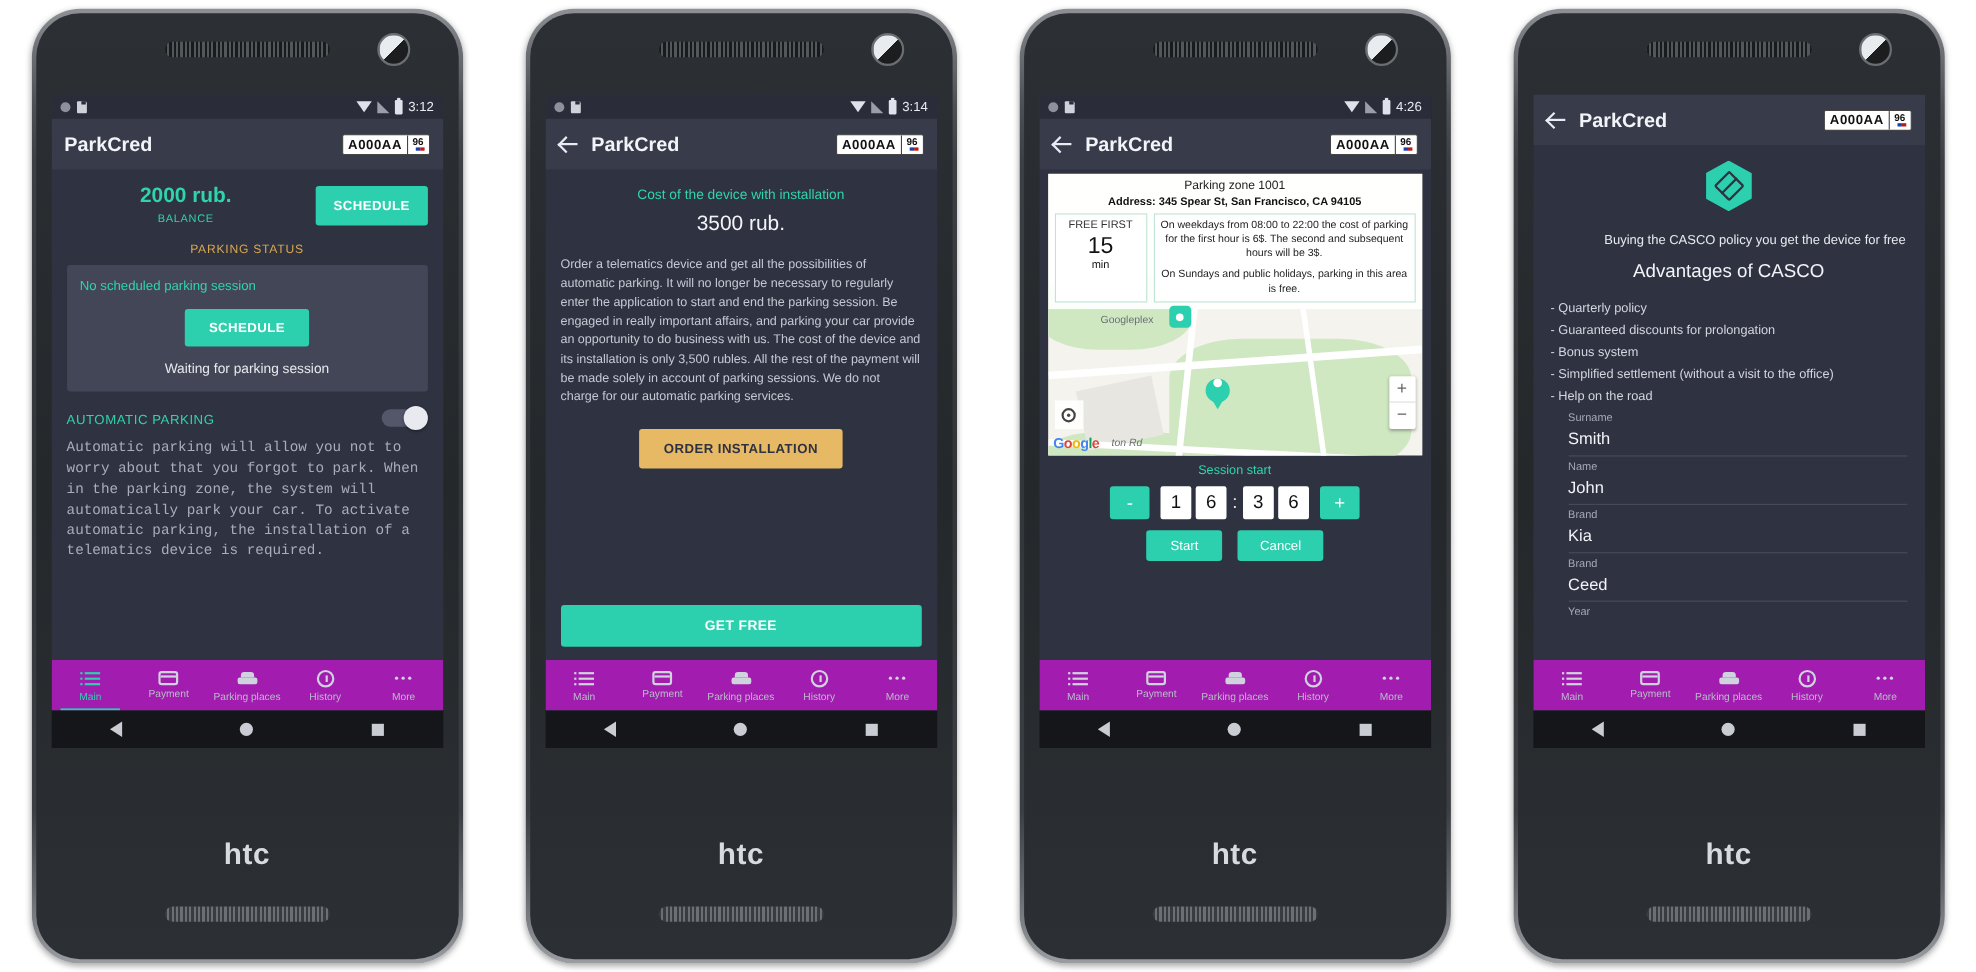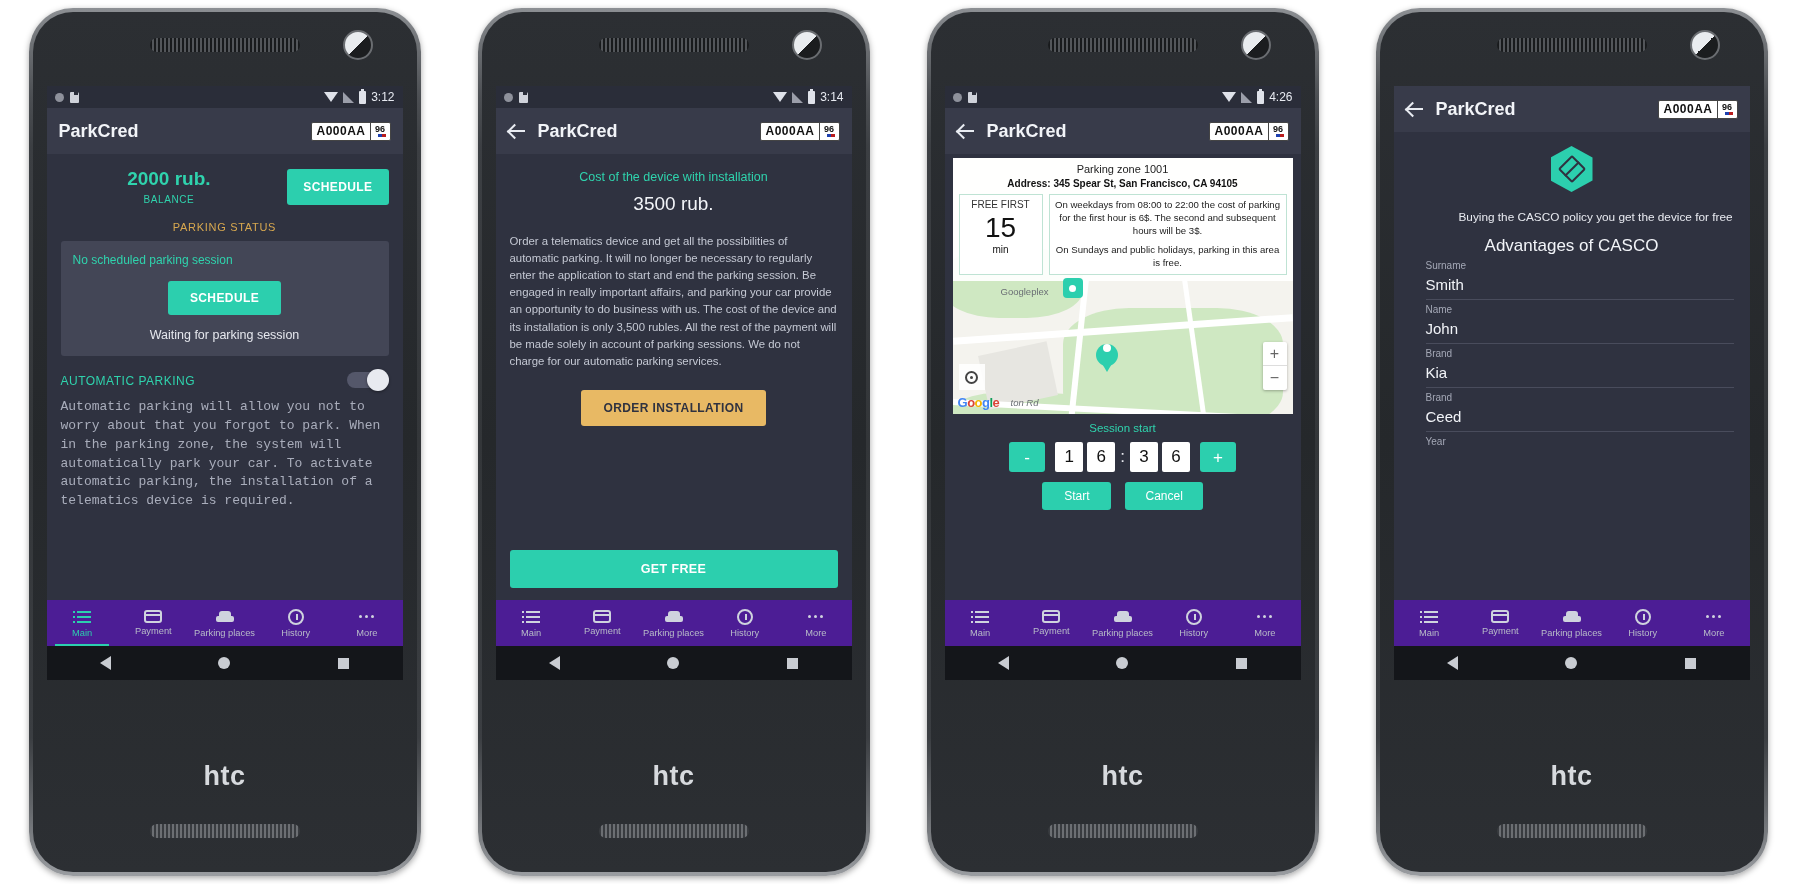--- a/index.html
+++ b/index.html
@@ -138,21 +138,21 @@
   .map-bg { position:absolute; inset:0; background:#f4f3ee; }
   .road { position:absolute; background:#ffffff; }
   .green { position:absolute; background:#cfe8c2; }
   .grey-blk { position:absolute; background:#e7e6e1; }
   .map-info { position:absolute; left:0; right:0; top:0; background:rgba(255,255,255,.93); padding:5px 6px 6px 6px; }
   .mi-title { text-align:center; font-size:11px; color:#222; }
   .mi-addr { text-align:center; font-size:10px; color:#111; font-weight:bold; margin-top:3px; }
   .mi-row { display:flex; gap:6px; margin-top:5px; }
   .mi-free { width:84px; border:1px solid #bfe3d4; background:rgba(255,255,255,.95); text-align:center; padding:4px 2px 6px 2px; }
   .mi-free .t { font-size:10px; color:#333; }
-  .mi-free .n { font-size:28px; color:#111; margin-top:2px; }
+  .mi-free .n { font-size:21px; color:#111; margin-top:2px; }
   .mi-free .u { font-size:10px; color:#111; }
   .mi-rules { flex:1; border:1px solid #bfe3d4; background:rgba(255,255,255,.95); font-size:9.6px; color:#222; line-height:1.35; padding:4px 5px; text-align:center; }
   .mi-rules p + p { margin-top:6px; }
   .pin { position:absolute; width:22px; height:28px; }
   .pin .head { width:22px; height:22px; border-radius:50%; background:#2ccfae; }
   .pin .head::after { content:''; display:block; margin:6px auto 0 auto; width:8px; height:8px; border-radius:50%; background:#fff; }
   .pin .tip { width:0; height:0; margin:-4px auto 0 auto; border-left:6px solid transparent; border-right:6px solid transparent; border-top:10px solid #2ccfae; }
   .pin-sq { position:absolute; width:20px; height:20px; border-radius:4px; background:#2ccfae; display:flex; align-items:center; justify-content:center; }
   .pin-sq::after { content:''; width:7px; height:7px; border-radius:50%; background:#fff; }
   .map-lbl { position:absolute; font-size:9.5px; color:#6a6e74; }
@@ -184,21 +184,21 @@
   }
   .logo-hex .slash { position:absolute; left:50%; top:50%; transform:translate(-50%,-50%) rotate(45deg); width:2px; height:20px; background:#2f3240; }
   .s4-sub { color:#e8eaf0; font-size:11.8px; text-align:center; margin-top:14px;padding-left:48px; }
   .s4-title { color:#f2f4f8; font-size:17px; text-align:center; margin-top:12px; }
   .s4-list { padding: 14px 16px 0 16px; color:#d3d6df; font-size:11.6px; line-height:1.72; }
   .field { padding: 4px 16px 0 32px; }
   .field .lab { color:#a4a8b6; font-size:10px; }
   .field .val { color:#f2f4f8; font-size:15px; padding: 5px 0 6px 0; border-bottom:1px solid #494c5c; }
 
   
-  .tabbar { height:46px; background:#4c1d95; display:flex; flex:0 0 auto; }
+  .tabbar { height:46px; background:#a21caf; display:flex; flex:0 0 auto; }
   .tab { flex:1; display:flex; flex-direction:column; align-items:center; justify-content:center; gap:3px; cursor:pointer; position:relative; }
   .tab .lbl { font-size:9.3px; color:#b8bcc8; }
   .tab.active .lbl { color:#2ccfae; }
   .tab.active .tab-ico { color:#2ccfae; }
   .tab.active::after { content:''; position:absolute; left:12%; right:12%; bottom:0; height:2px; background:#2ccfae; }
   .tab-ico { width:18px; height:16px; color:#cfd3de; position:relative; display:block; }
   
   .ico-list::before, .ico-list::after, .ico-list i {
     content:''; position:absolute; left:4px; right:0; height:2px; background:currentColor;
   }
@@ -615,20 +615,27 @@
           </div>
         </div>
       </div>
 
       <div class="content">
         <div class="logo-wrap">
           <span class="logo-hex"><span class="slash"></span></span>
         </div>
         <div class="s4-sub">Buying the CASCO policy you get the device for free</div>
         <div class="s4-title">Advantages of CASCO</div>
+        <div class="s4-list">
+          <div>- Quarterly policy</div>
+          <div>- Guaranteed discounts for prolongation</div>
+          <div>- Bonus system</div>
+          <div>- Simplified settlement (without a visit to the office)</div>
+          <div>- Help on the road</div>
+        </div>
 
         <div class="field">
           <div class="lab">Surname</div>
           <div class="val">Smith</div>
         </div>
         <div class="field">
           <div class="lab">Name</div>
           <div class="val">John</div>
         </div>
         <div class="field">

